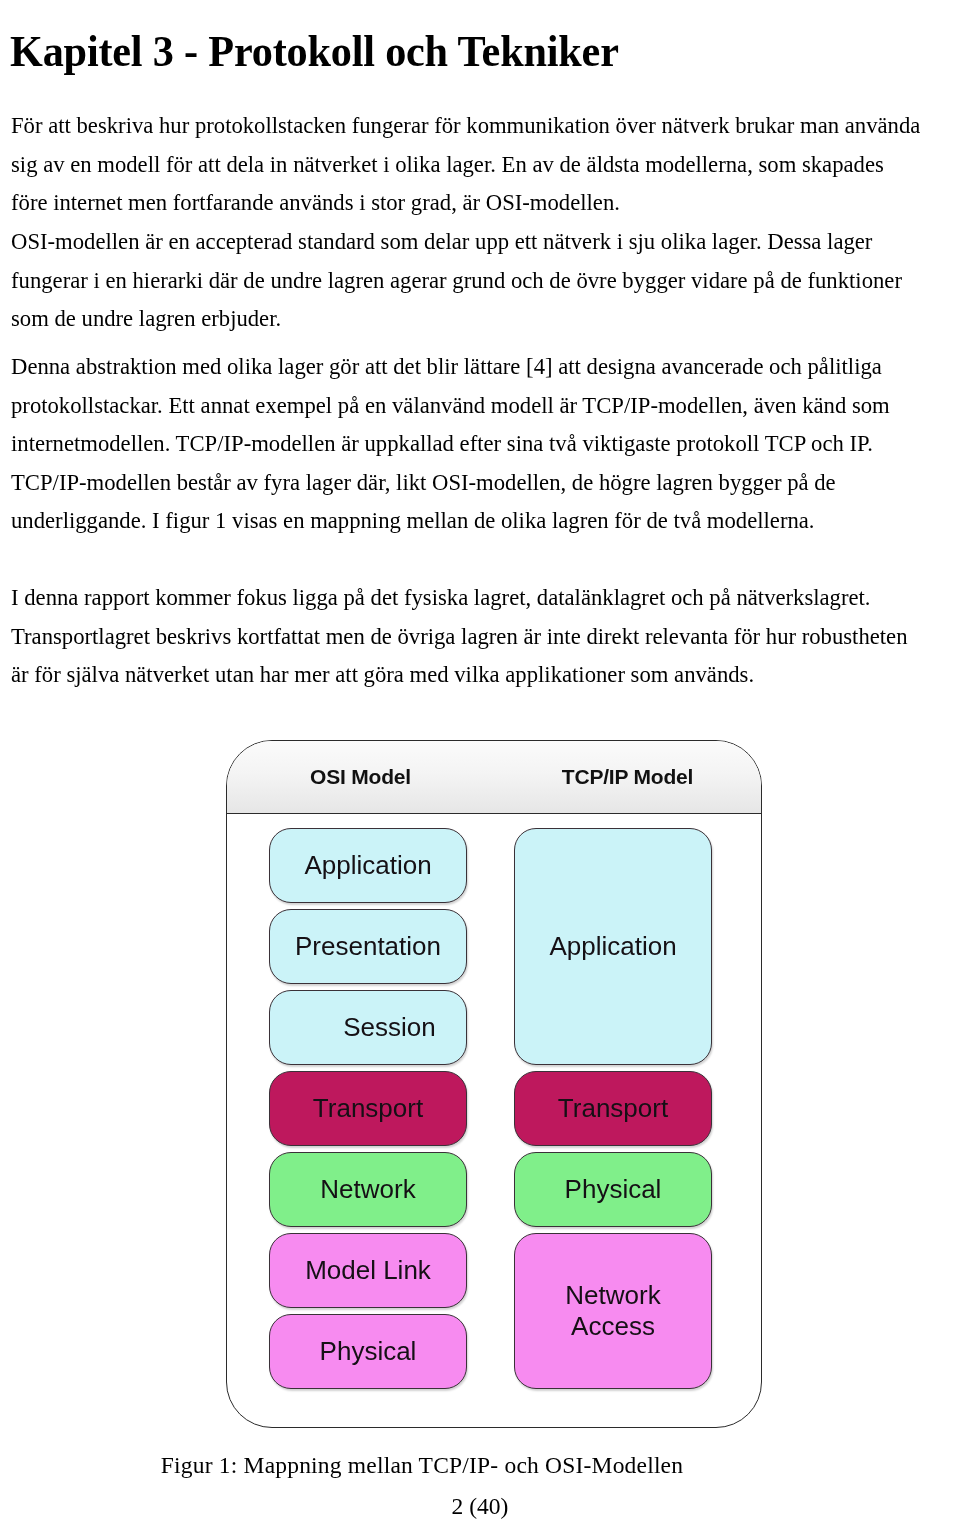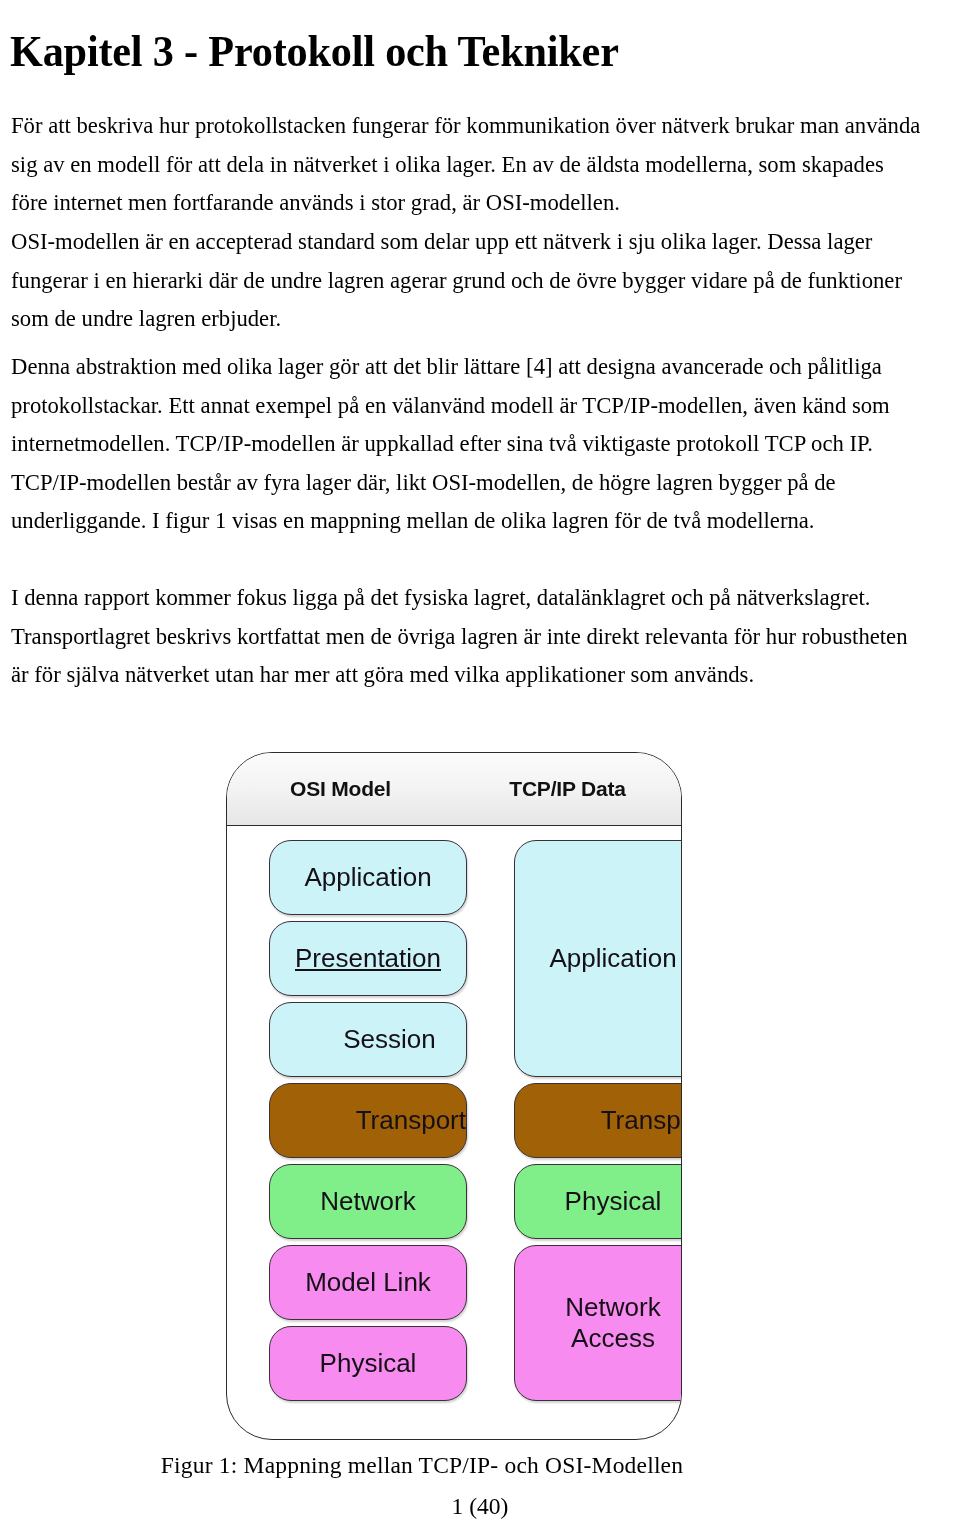--- a/index.html
+++ b/index.html
@@ -55,23 +55,22 @@
 
   .body-block p {
     margin: 0;
   }
 
   
   .figure-wrap {
     position: absolute;
     left: 226px;
     top: 740px;
-    width: 456px;
+    width: 536px;
     height: 688px;
-    margin-top: 12px;
   }
   .figure-outer {
     position: absolute;
     inset: 0;
     border: 1.6px solid #2b2b2b;
     border-radius: 46px;
     background: #ffffff;
     box-sizing: border-box;
     overflow: hidden;
   }
@@ -120,21 +119,21 @@
     font-family: "Liberation Sans", "DejaVu Sans", sans-serif;
     font-size: 26px;
     line-height: 31px;
     color: #151015;
     margin-bottom: 6px;
     box-shadow: 1px 2px 2px rgba(0,0,0,0.18);
   }
 
   
   .fill-cyan   { background: #cbf3f8; }
-  .fill-orange { background: #a16207; justify-content: flex-end; }
+  .fill-orange { background: #be185d; }
   .fill-green  { background: #80ef8a; }
   .fill-pink   { background: #f78bf0; }
 
   
   .fig-caption {
     position: absolute;
     left: 0;
     top: 1452px;
     width: 844px;
     text-align: center;
@@ -171,29 +170,29 @@
 
   <div class="body-block p4">
     <p>I denna rapport kommer fokus ligga på det fysiska lagret, datalänklagret och på nätverkslagret. Transportlagret beskrivs kortfattat men de övriga lagren är inte direkt relevanta för hur robustheten är för själva nätverket utan har mer att göra med vilka applikationer som används.</p>
   </div>
 
   <div class="figure-wrap">
     <div class="figure-outer">
 
       <div class="fig-header">
         <div class="col">OSI Model</div>
-        <div class="col">TCP/IP Data</div>
+        <div class="col">TCP/IP Model</div>
       </div>
 
       <div class="fig-body">
         <div class="stack stack-osi" id="osi-stack">
             <div class="layer-box fill-cyan" style="height: 75px;">
               <span style="white-space: pre-line;">Application</span>
             </div>
-            <div class="layer-box fill-cyan" style="height: 75px; text-decoration: underline;">
+            <div class="layer-box fill-cyan" style="height: 75px;">
               <span style="white-space: pre-line;">Presentation</span>
             </div>
             <div class="layer-box fill-cyan" style="height: 75px; padding-left: 43px;">
               <span style="white-space: pre-line;">Session</span>
             </div>
             <div class="layer-box fill-orange" style="height: 75px;">
               <span style="white-space: pre-line;">Transport</span>
             </div>
             <div class="layer-box fill-green" style="height: 75px;">
               <span style="white-space: pre-line;">Network</span>
@@ -220,15 +219,15 @@
 Access</span>
             </div>
           </div>
       </div>
 
     </div>
   </div>
 
   <div class="fig-caption">Figur 1: Mappning mellan TCP/IP- och OSI-Modellen</div>
 
-  <div class="page-number">1 (40)</div>
+  <div class="page-number">2 (40)</div>
 
 </div>
 
 </body></html>

